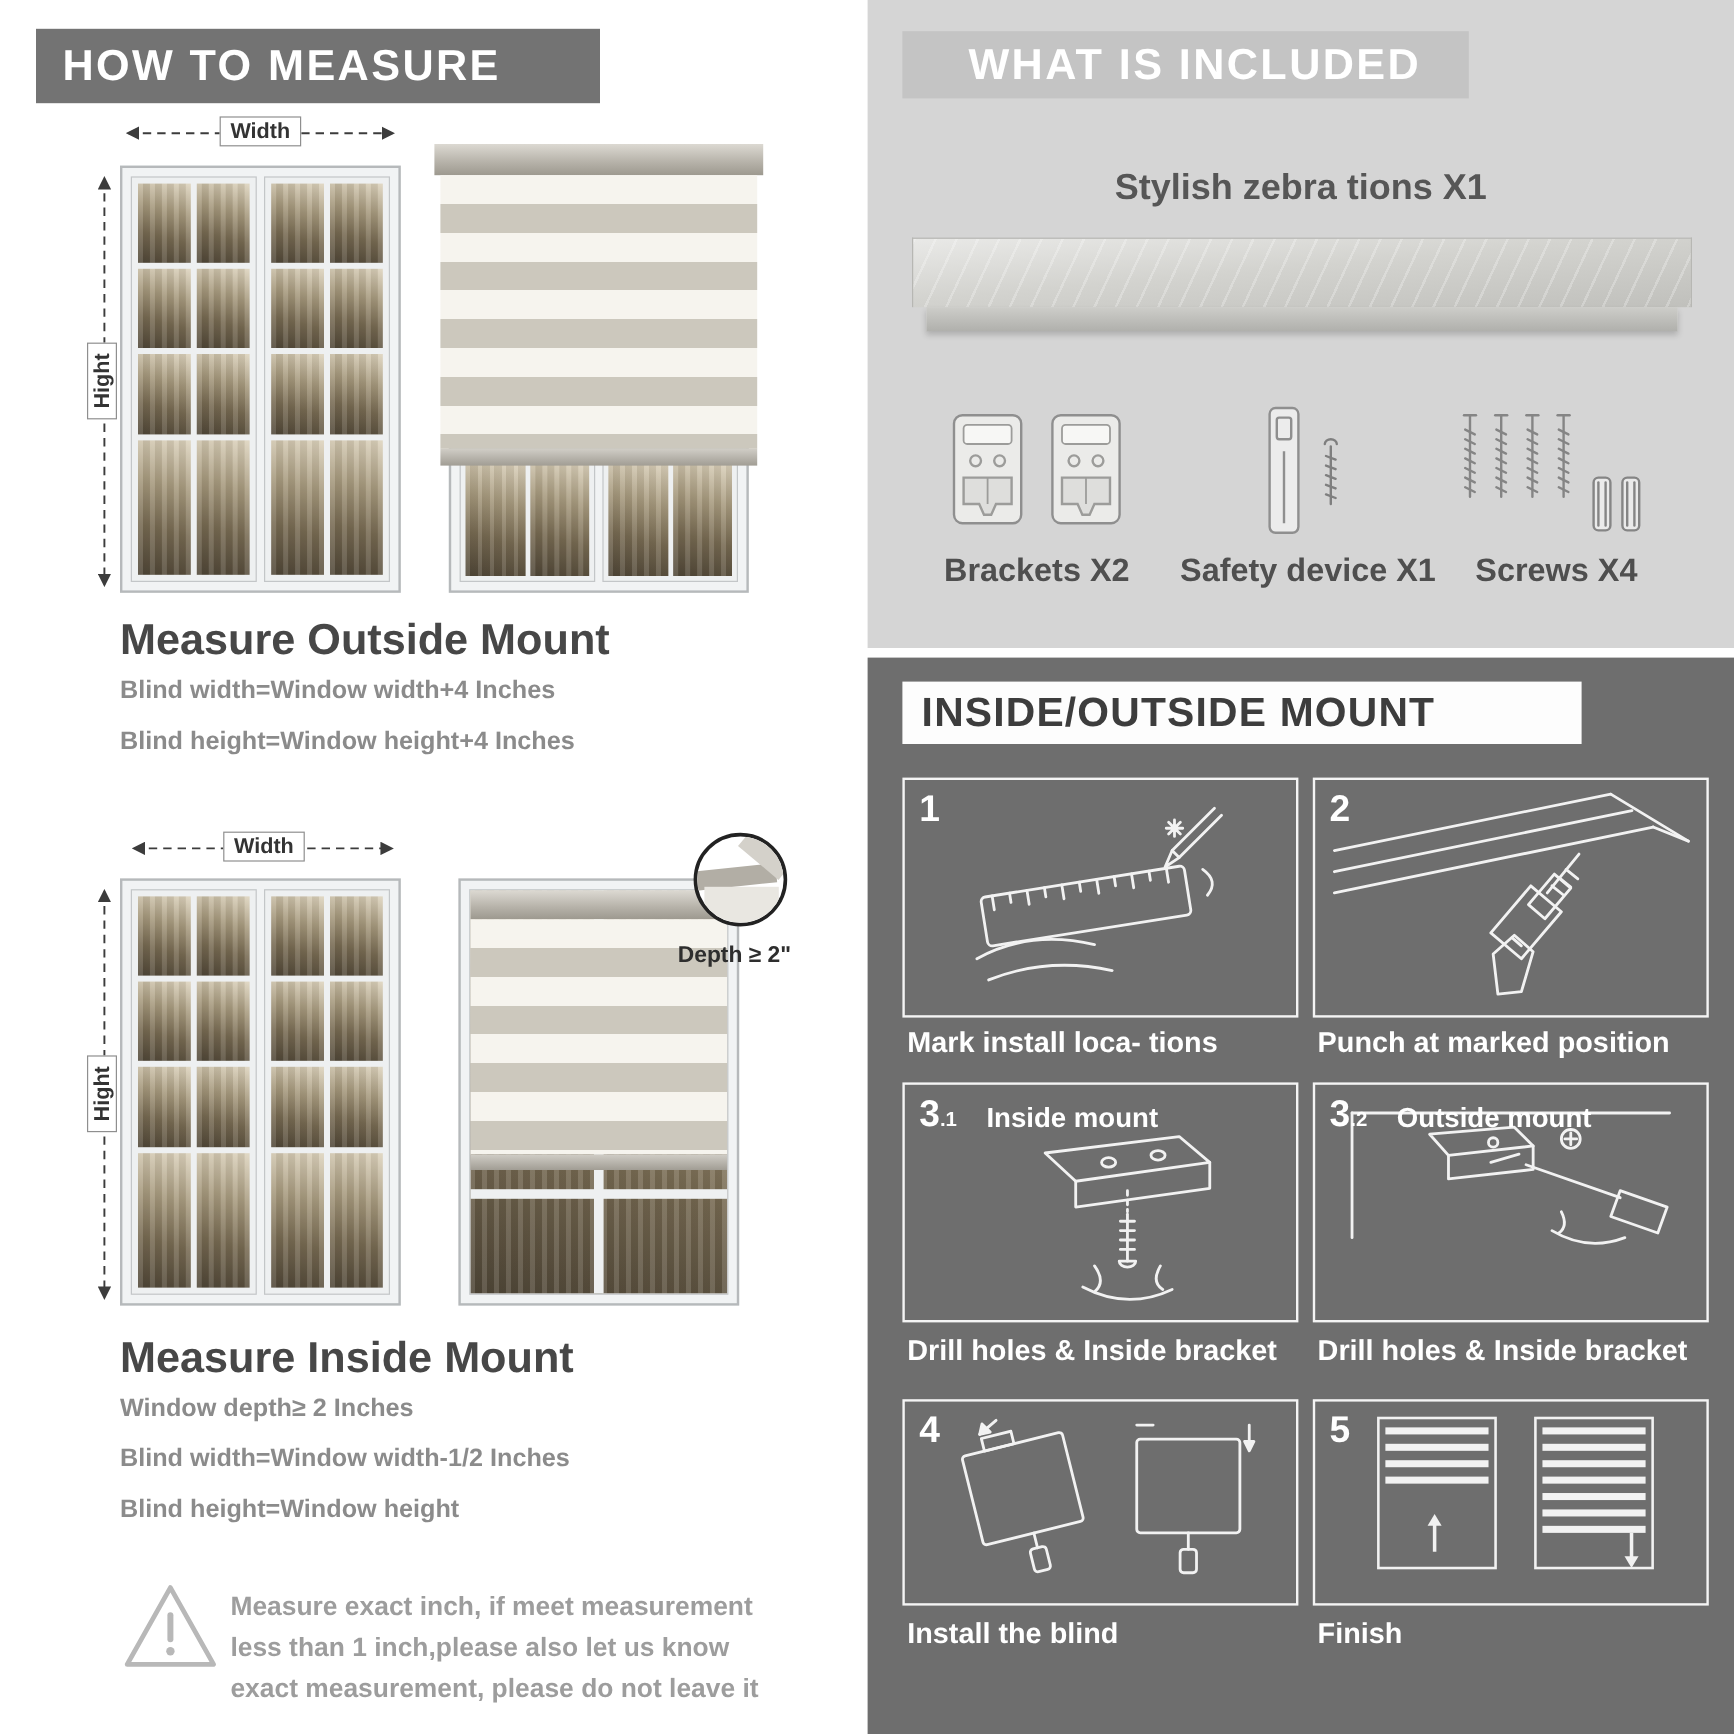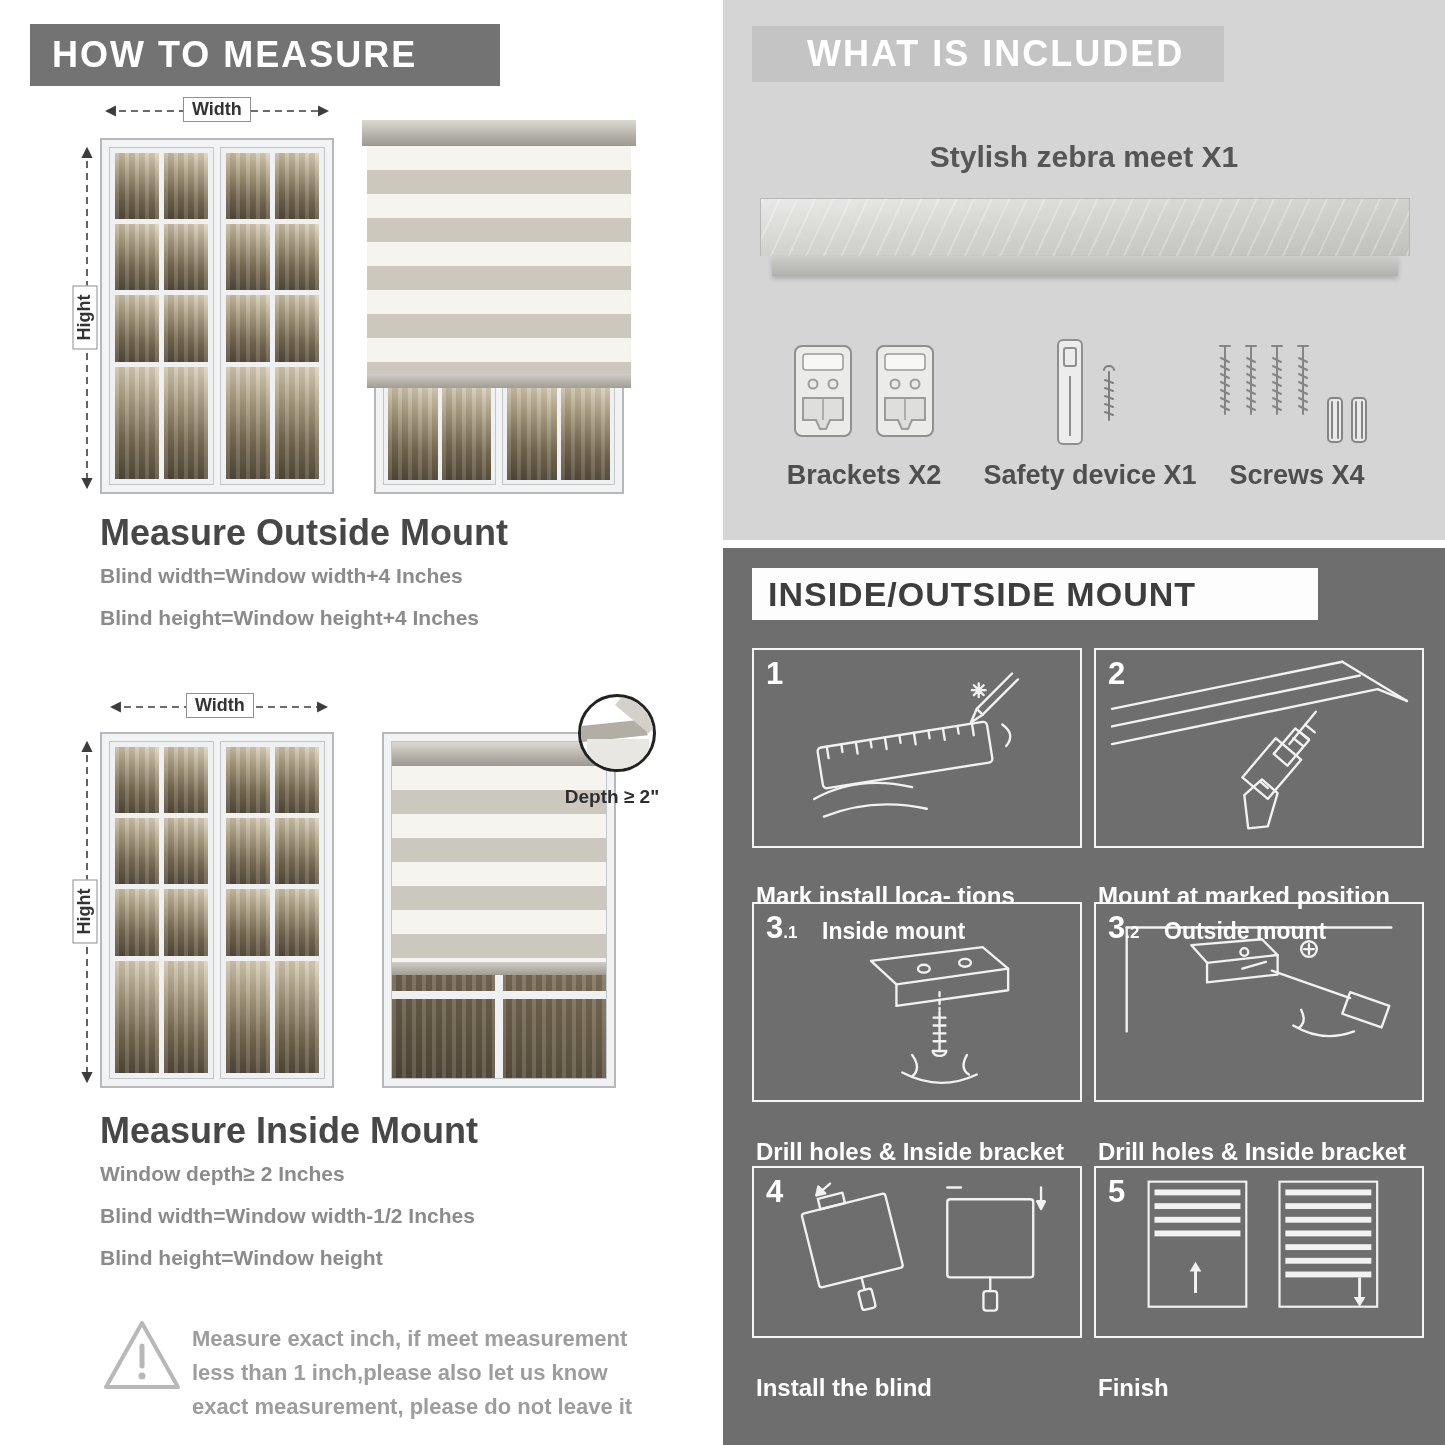--- a/index.html
+++ b/index.html
@@ -29,21 +29,21 @@
   .cassette{background:linear-gradient(180deg,#dcd9d2 0%,#b5b1a8 60%,#9d998f 100%);}
   .stripes{background:repeating-linear-gradient(180deg,#f6f4ee 0 24px,#ccc8bd 24px 48px);}
   .rail{background:linear-gradient(180deg,#d0cdc6 0%,#a19d94 100%);}
 
   
   .inc-label{position:absolute;font-size:27px;font-weight:bold;color:#4f4f4f;text-align:center;}
   .step-panel{position:absolute;border:2px solid rgba(255,255,255,0.92);}
   .step-num{position:absolute;left:12px;top:6px;color:#fff;font-weight:bold;font-size:31px;}
   .step-sub{font-size:17px;font-weight:bold;}
   .step-title{position:absolute;left:68px;top:14px;color:#fff;font-weight:bold;font-size:23px;}
-  .step-caption{position:absolute;color:#fff;font-weight:bold;font-size:24px;white-space:nowrap;margin-top:26px;}
+  .step-caption{position:absolute;color:#fff;font-weight:bold;font-size:24px;white-space:nowrap;}
   .step-art{position:absolute;left:0;top:0;width:100%;height:100%;}
 </style>
 </head>
 <body>
 
 <div id="canvas">
 
   <div class="abs" style="left:30px;top:24px;width:470px;height:62px;background:#737373;display:flex;align-items:center;">
     <span class="banner-text">HOW TO MEASURE</span>
   </div>
@@ -201,21 +201,21 @@
     <circle cx="42" cy="60" r="3.5" fill="#b8b8b8"></circle>
   </svg>
   <div class="abs" style="left:192px;top:1322px;width:450px;font-size:22px;font-weight:bold;color:#9d9d9d;line-height:1.55;">Measure exact inch, if meet measurement less than 1 inch,please also let us know exact measurement, please do not leave it</div>
 
   <div class="abs" style="left:723px;top:0;width:722px;height:540px;background:#d5d5d5;"></div>
 
   <div class="abs" style="left:752px;top:26px;width:472px;height:56px;background:#c4c4c4;display:flex;align-items:center;padding-left:37px;">
     <span class="banner-text" style="padding-left:18px;">WHAT IS INCLUDED</span>
   </div>
 
-  <div class="abs" style="left:723px;top:140px;width:722px;text-align:center;font-size:30px;font-weight:bold;color:#565656;">Stylish zebra meet X1</div>
+  <div class="abs" style="left:723px;top:140px;width:722px;text-align:center;font-size:30px;font-weight:bold;color:#565656;">Stylish zebra tions X1</div>
 
   <div class="abs" style="left:760px;top:198px;width:650px;">
     <div style="height:58px;border:1px solid #b7b7b3;border-bottom:none;background:
       repeating-linear-gradient(115deg, rgba(255,255,255,0.25) 0 2px, rgba(255,255,255,0) 2px 16px),
       linear-gradient(175deg,#e9e9e7 0%,#d3d3cf 45%,#c0c0bc 100%);"></div>
     <div style="height:20px;margin:0 12px;background:linear-gradient(#cdcdc9,#b0b0ac);box-shadow:0 3px 5px rgba(0,0,0,0.18);"></div>
   </div>
 
   <svg class="abs" style="left:790px;top:340px;" width="66" height="104" viewBox="0 0 66 104">
     <rect x="5" y="6" width="56" height="90" rx="7" fill="#ebebe9" stroke="#8f8f8f" stroke-width="2"></rect>
@@ -332,21 +332,21 @@
         <path d="M200 90 l10 8 M206 83 l10 8 M212 76 l10 8"></path>
         <path d="M180 106 l22 -26 l14 12 l-22 26 z"></path>
         <path d="M148 130 l34 -40 l26 22 l-34 40 z"></path>
         <path d="M150 148 l18 -16 l16 14 l-10 34 l-20 2 z"></path>
         <path d="M166 134 l8 7"></path>
       </g>
     </svg>
     <div class="step-num"><span>2</span><span class="step-sub"></span></div>
     <div class="step-title"></div>
   </div>
-  <div class="step-caption" style="left:1098px;top:856px;">Mount at  marked position</div>
+  <div class="step-caption" style="left:1098px;top:856px;">Punch at  marked position</div>
 
   <div class="step-panel" style="left:752px;top:902px;width:330px;height:200px;text-align:right;">
     <svg class="step-art" viewBox="0 0 330 200">
       <g stroke="#f2f2f2" stroke-width="2.4" fill="none" stroke-linecap="round" stroke-linejoin="round">
         <path d="M118 58 L232 44 L258 66 L144 82 Z"></path>
         <path d="M144 82 L144 104 L258 88 L258 66"></path>
         <ellipse cx="172" cy="66" rx="6" ry="4"></ellipse>
           <ellipse cx="214" cy="60" rx="6" ry="4"></ellipse>
         <path d="M188 90 L188 108" stroke-dasharray="4 4"></path>
         <path d="M188 110 L188 150"></path>

